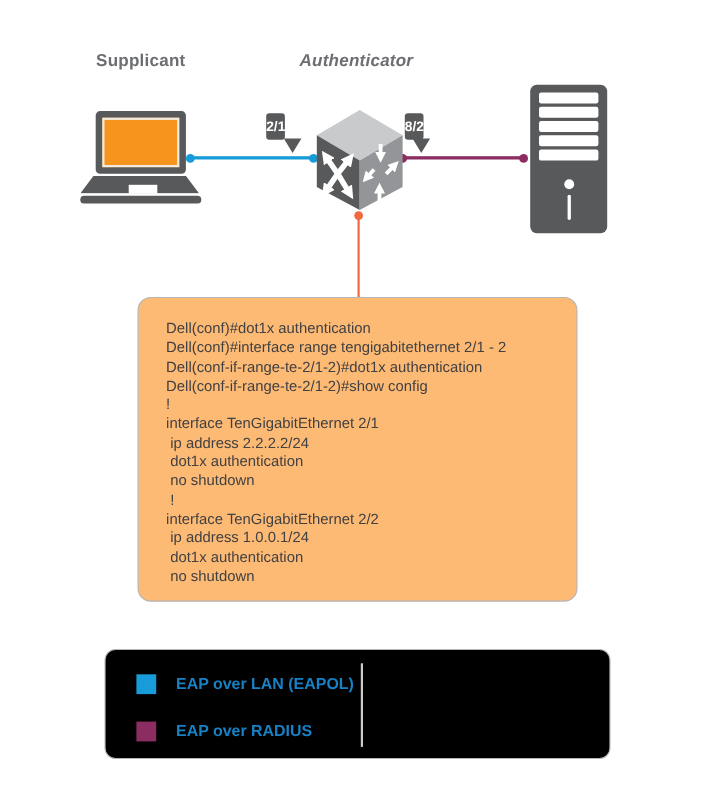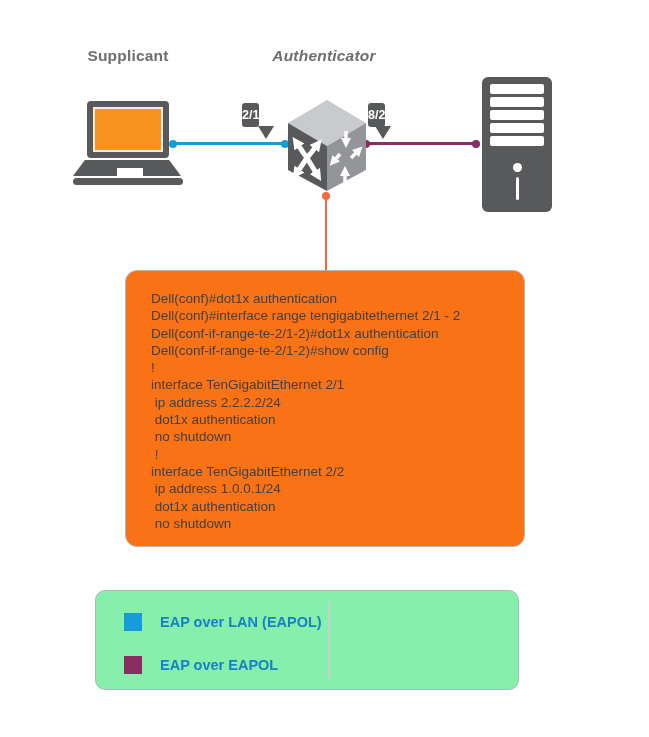--- a/index.html
+++ b/index.html
@@ -44,30 +44,30 @@
     position:absolute;top:23px;width:0;height:0;
     border-left:8px solid transparent;border-right:8px solid transparent;
     border-top:13px solid #58595B;
   }
   #callout-21{left:242px;} #callout-21 .tail{left:16px;}
   #callout-22{left:368px;} #callout-22 .tail{left:7px;}
   
   #switch-cube{left:285px;top:95px;width:84px;height:102px;}
   
   #config-box{
-    left:125px;top:270px;width:400px;height:277px;background:#f97316;
+    left:125px;top:270px;width:400px;height:277px;background:#fdba74;
     border:1.5px solid #B5B5B7;border-radius:12px;box-sizing:border-box;
   }
   #cli-code{
     position:absolute;left:25px;top:19px;right:8px;
     font-size:13.5px;line-height:17.3px;color:#414042;white-space:pre;
   }
   
   #legend-box{
-    left:95px;top:590px;width:424px;height:100px;background:#86efac;
+    left:95px;top:590px;width:460px;height:100px;background:#000000;
     border:1.5px solid #B5B5B7;border-radius:10px;box-sizing:border-box;
   }
   .legend-swatch{position:absolute;left:28px;width:18px;height:18px;}
   .legend-label{
     position:absolute;left:64px;height:18px;line-height:18px;
     font-size:14.5px;font-weight:700;color:#1781C5;
   }
   #legend-divider{position:absolute;left:232px;top:12px;width:1.5px;height:76px;background:#CCCCCC;}
 </style>
 </head>
@@ -147,17 +147,17 @@
   </div>
 
   <div class="abs" id="config-box">
     <div id="cli-code"><div>Dell(conf)#dot1x authentication</div><div>Dell(conf)#interface range tengigabitethernet 2/1 - 2</div><div>Dell(conf-if-range-te-2/1-2)#dot1x authentication</div><div>Dell(conf-if-range-te-2/1-2)#show config</div><div>!</div><div>interface TenGigabitEthernet 2/1</div><div> ip address 2.2.2.2/24</div><div> dot1x authentication</div><div> no shutdown</div><div> !</div><div>interface TenGigabitEthernet 2/2</div><div> ip address 1.0.0.1/24</div><div> dot1x authentication</div><div> no shutdown</div></div>
   </div>
 
   <div class="abs" id="legend-box">
     <div class="legend-swatch" style="top: 22px; background-color: rgb(24, 156, 217);"></div>
     <div class="legend-label" style="top:22px;">EAP over LAN (EAPOL)</div>
     <div class="legend-swatch" style="top: 65px; background-color: rgb(139, 45, 97);"></div>
-    <div class="legend-label" style="top:65px;">EAP over EAPOL</div>
+    <div class="legend-label" style="top:65px;">EAP over RADIUS</div>
     <div id="legend-divider"></div>
   </div>
 
 </div>
 
 </body></html>

